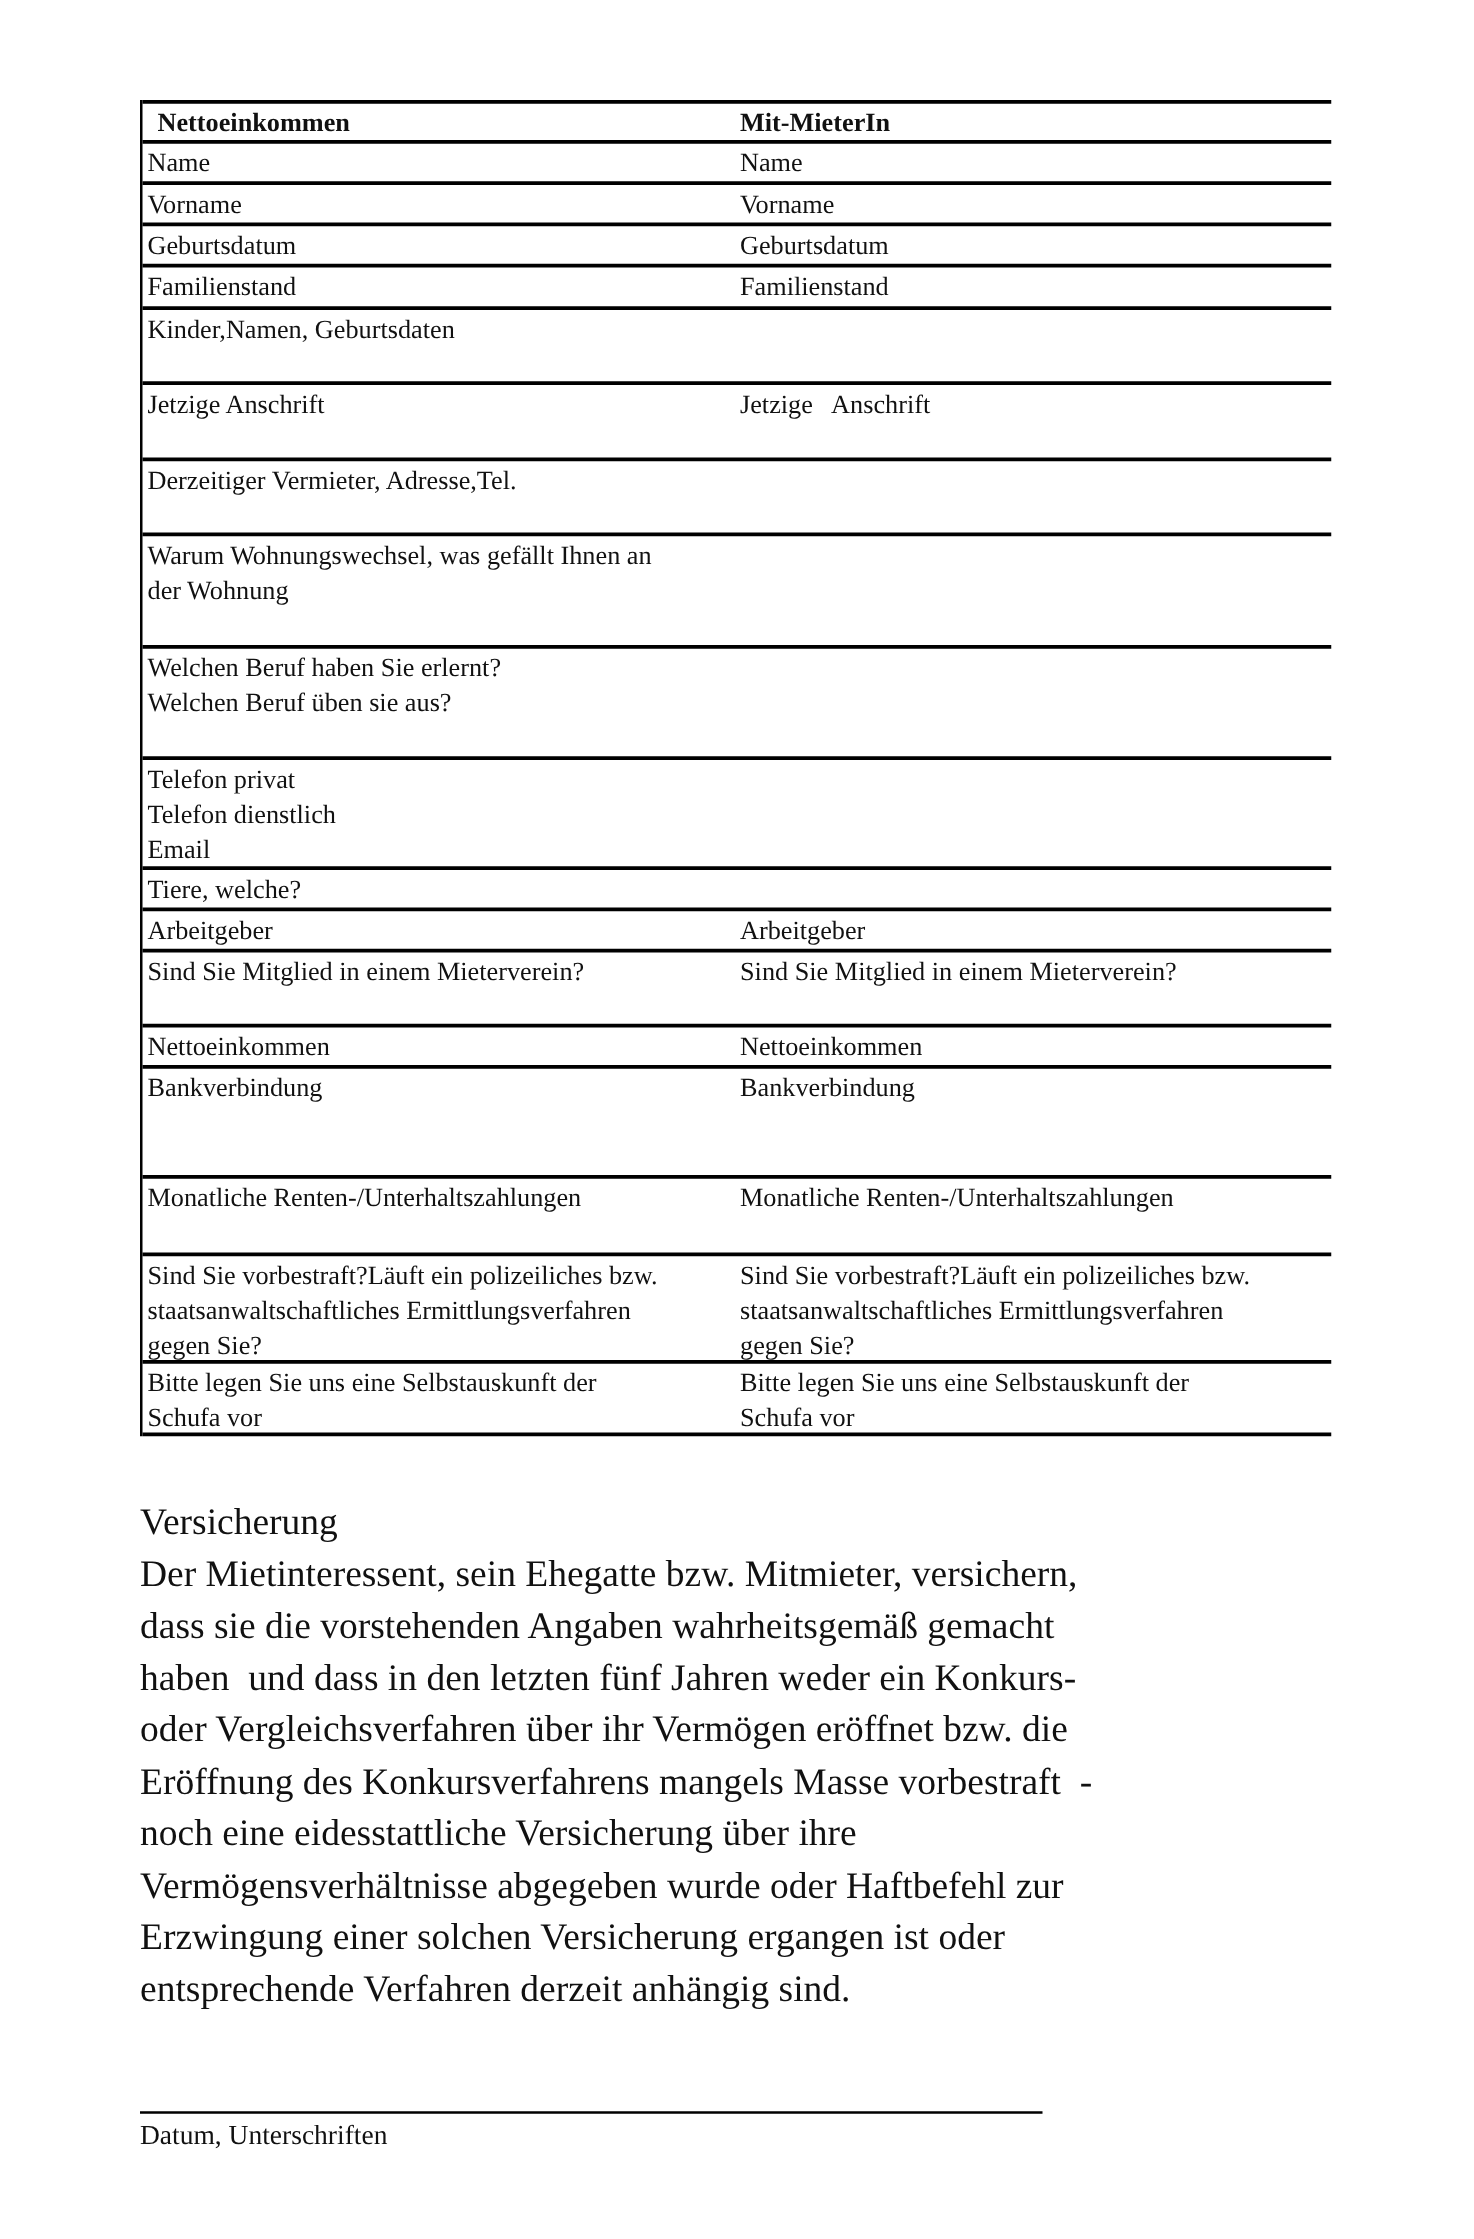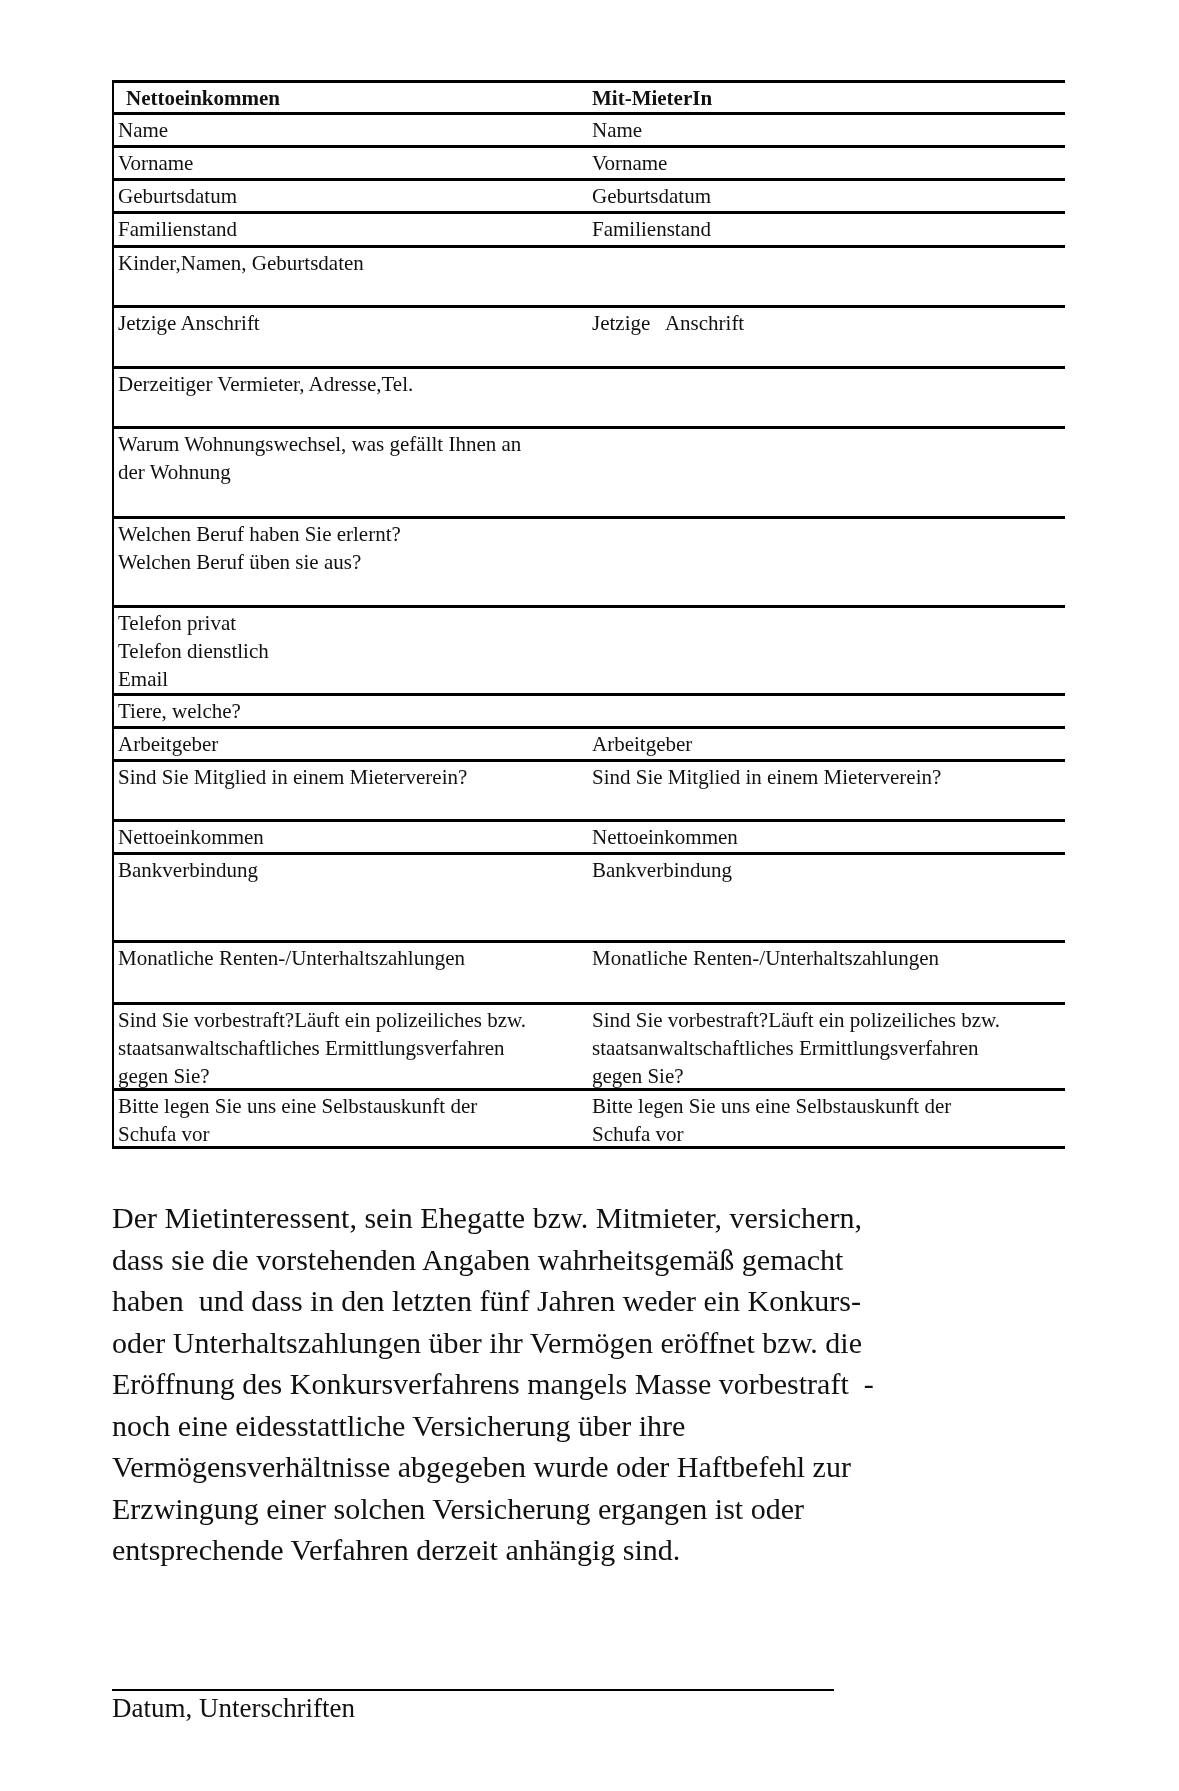--- a/index.html
+++ b/index.html
@@ -13,21 +13,21 @@
   .cell.c1 { left: 4px; width: 470px; }
   .cell.c2 { left: 478px; width: 470px; }
   .cell.bold { font-weight: bold; left: 12px; }
   .cell.c2.bold { left: 478px; }
   .line { display: block; }
   .para { position: absolute; left: 112px; top: 1197px; width: 960px;
           font-size: 30px; line-height: 41.5px; }
   .para .line { white-space: pre; }
   .sig-line { position: absolute; left: 112px; top: 1689px; width: 722px;
               border-top: 2px solid #000; height: 0; }
-  .sig-label { position: absolute; left: 112px; top: 1694px; font-size: 27px; line-height: 28px; }
+  .sig-label { position: absolute; left: 112px; top: 1694px; font-size: 22px; line-height: 28px; }
 </style>
 </head>
 <body>
 
 <div class="table" id="form-table">
   <div class="row" style="height:32px">
     <span class="cell c1 bold">Nettoeinkommen</span>
     <span class="cell c2 bold">Mit-MieterIn</span>
   </div>
 <div class="row" style="height: 33px;">
@@ -98,24 +98,25 @@
       <div class="cell c1"><span class="line">Sind Sie vorbestraft?Läuft ein polizeiliches bzw.</span><span class="line">staatsanwaltschaftliches Ermittlungsverfahren</span><span class="line">gegen Sie?</span></div>
       <div class="cell c2"><span class="line">Sind Sie vorbestraft?Läuft ein polizeiliches bzw.</span><span class="line">staatsanwaltschaftliches Ermittlungsverfahren</span><span class="line">gegen Sie?</span></div>
     </div>
     <div class="row last" style="height: 61px;">
       <div class="cell c1"><span class="line">Bitte legen Sie uns eine Selbstauskunft der</span><span class="line">Schufa vor</span></div>
       <div class="cell c2"><span class="line">Bitte legen Sie uns eine Selbstauskunft der</span><span class="line">Schufa vor</span></div>
     </div>
   </div>
 
 <div class="para" id="decl">
+  <span class="line">Versicherung</span>
 <span class="line">Der Mietinteressent, sein Ehegatte bzw. Mitmieter, versichern,</span>
     <span class="line">dass sie die vorstehenden Angaben wahrheitsgemäß gemacht</span>
     <span class="line">haben  und dass in den letzten fünf Jahren weder ein Konkurs-</span>
-    <span class="line">oder Unterhaltszahlungen über ihr Vermögen eröffnet bzw. die</span>
+    <span class="line">oder Vergleichsverfahren über ihr Vermögen eröffnet bzw. die</span>
     <span class="line">Eröffnung des Konkursverfahrens mangels Masse vorbestraft  -</span>
     <span class="line">noch eine eidesstattliche Versicherung über ihre</span>
     <span class="line">Vermögensverhältnisse abgegeben wurde oder Haftbefehl zur</span>
     <span class="line">Erzwingung einer solchen Versicherung ergangen ist oder</span>
     <span class="line">entsprechende Verfahren derzeit anhängig sind.</span>
   </div>
 
 <div class="sig-line"></div>
 <div class="sig-label">Datum, Unterschriften</div>
 

